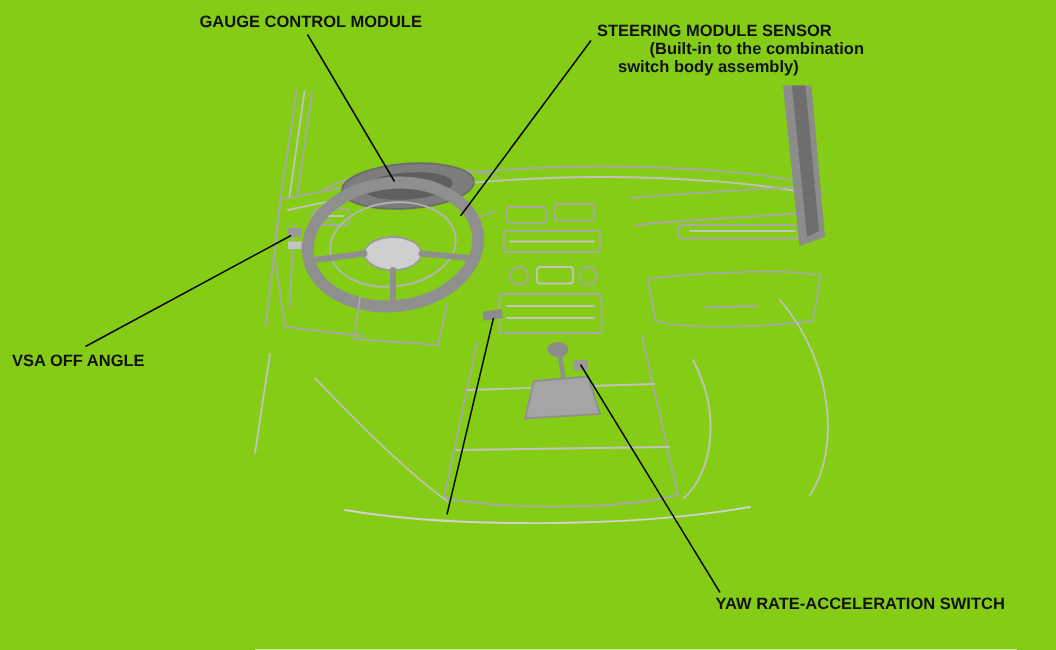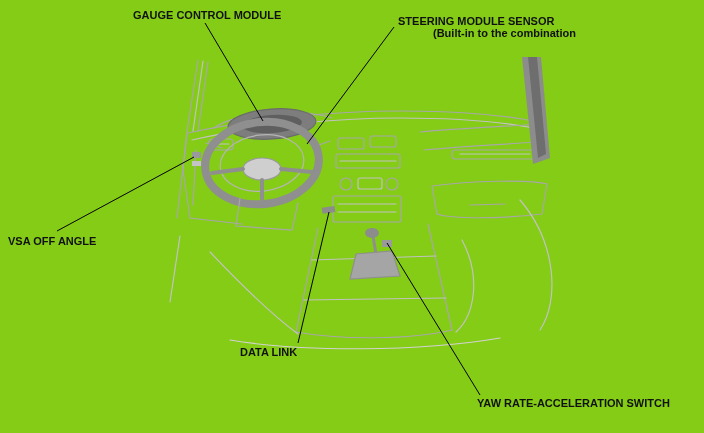--- a/index.html
+++ b/index.html
@@ -114,23 +114,23 @@
       <line x1="298" y1="343" x2="329" y2="212"></line>
       <line x1="480" y1="395" x2="387" y2="243"></line>
     </g>
   </svg>
 
   <div class="callout" style="left:133px; top:9px;">GAUGE CONTROL MODULE</div>
 
   <div class="callout" style="left:398px; top:15px;">
     <div>STEERING MODULE SENSOR</div>
     <div class="indent1">(Built-in to the combination</div>
+    <div class="indent2">switch body assembly)</div>
   </div>
 
   <div class="callout" style="left:8px; top:235px;">VSA OFF ANGLE</div>
 
   <div class="callout" style="left:240px; top:346px;">
-    <div>DATA LINK</div>
   </div>
 
   <div class="callout" style="left:477px; top:397px;">YAW RATE-ACCELERATION SWITCH</div>
 
 </div>
 
 </body></html>

